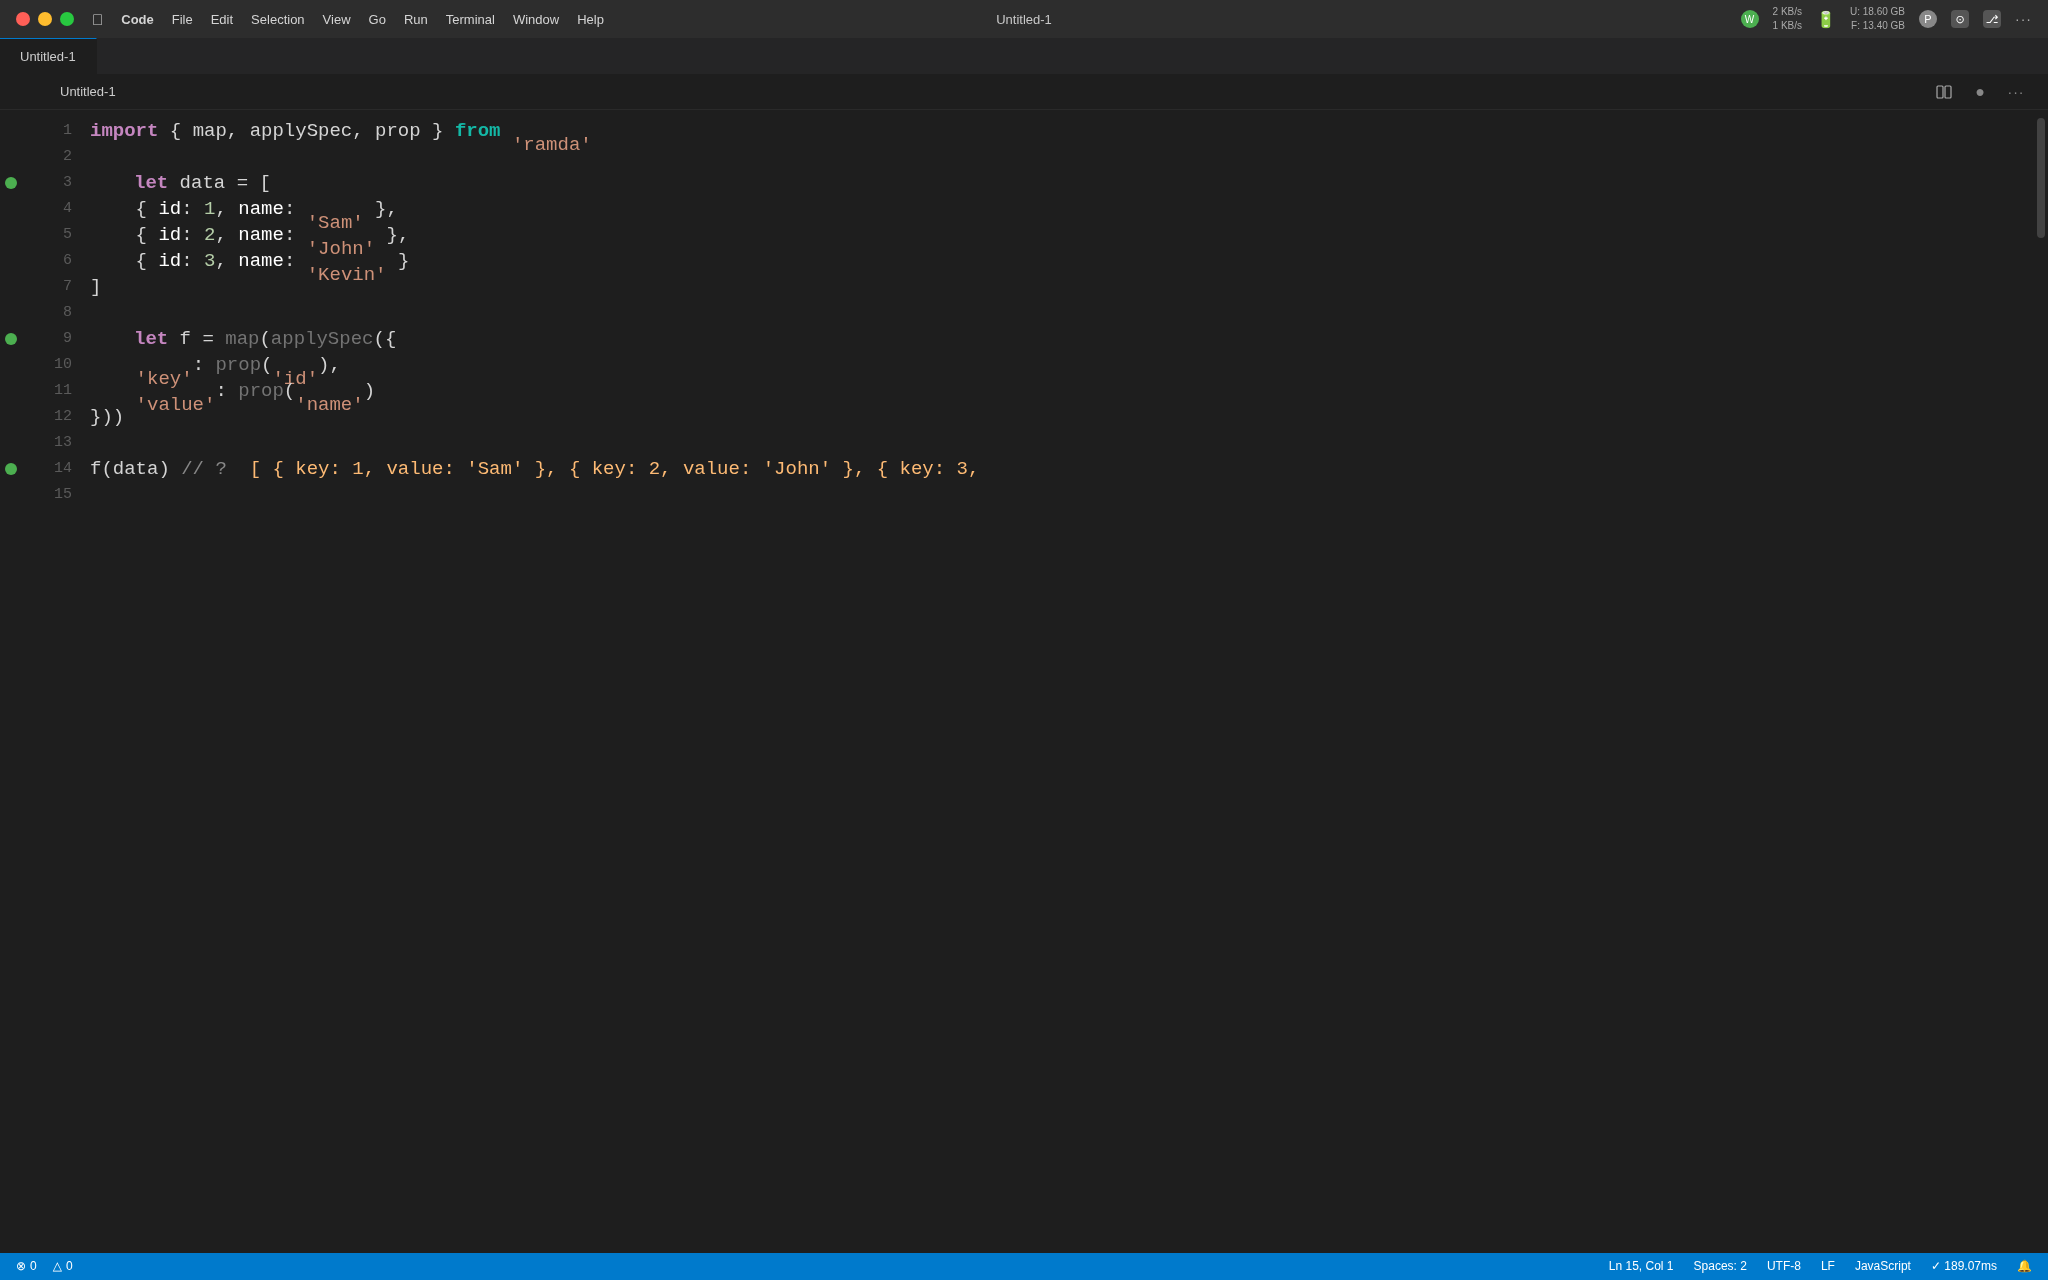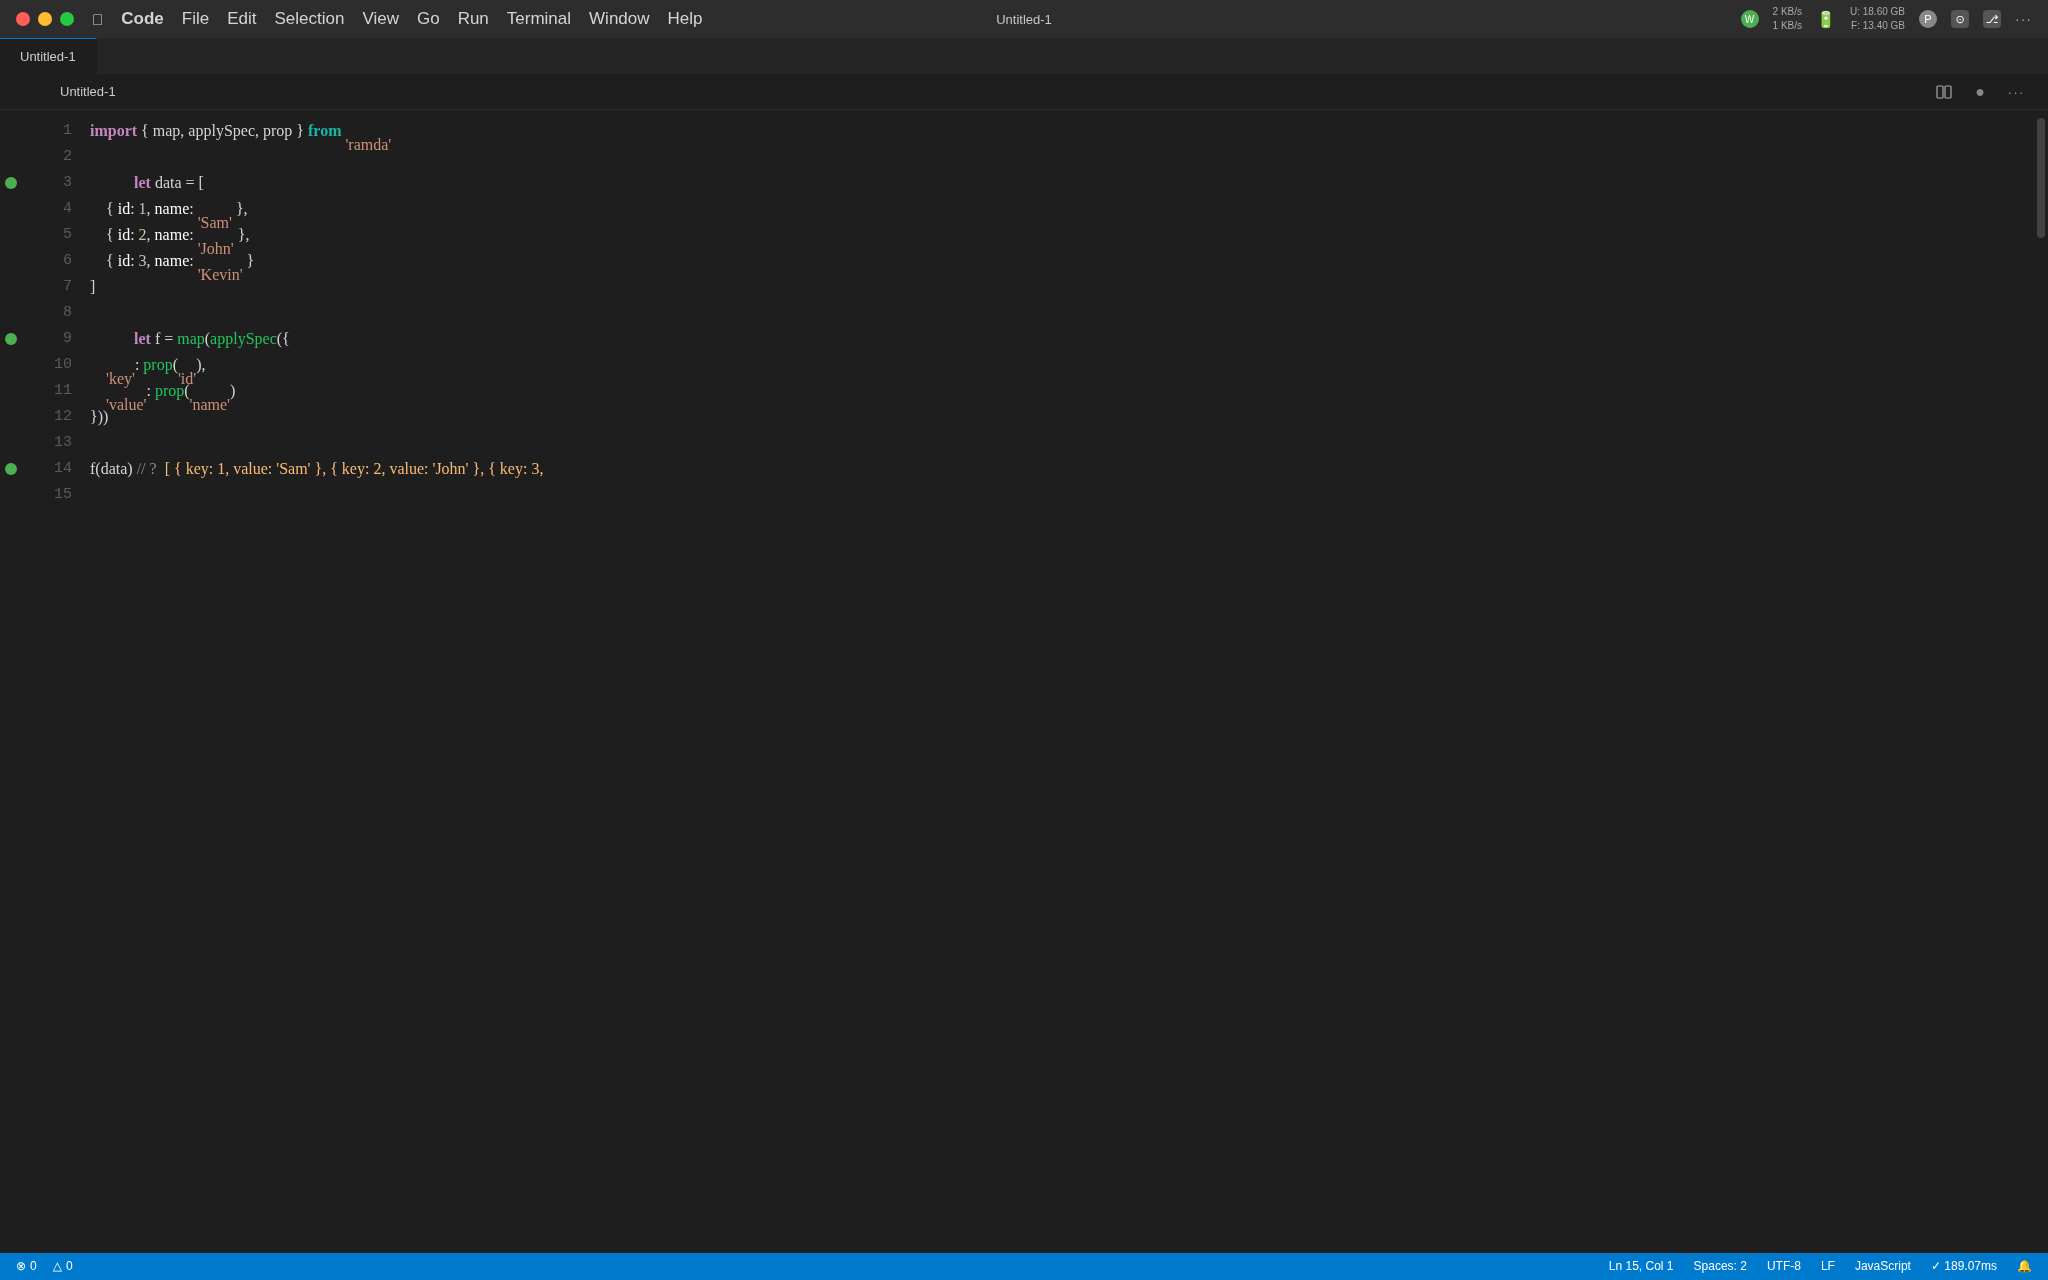--- a/index.html
+++ b/index.html
@@ -43,21 +43,21 @@
     .apple-icon {
       font-size: 15px;
       color: #d0d0d0;
     }
     .menu-items {
       display: flex;
       align-items: center;
       gap: 18px;
     }
     .menu-item {
-      font-size: 17px;
+      font-size: 13px;
       color: #d4d4d4;
       cursor: pointer;
       white-space: nowrap;
     }
     .menu-item.active {
       font-weight: 600;
     }
     .titlebar-center {
       position: absolute;
       left: 50%;
@@ -178,36 +178,36 @@
     }
 
     
     .code-content {
       flex: 1;
       padding: 8px 0 8px 8px;
       overflow: hidden;
       position: relative;
     }
     .code-line {
-      font-family: Liberation Serif, serif;
-      font-size: 16px;
+      font-family: Liberation Mono, monospace;
+      font-size: 19px;
       line-height: 1.6;
       height: 26px;
       display: flex;
       align-items: center;
       white-space: pre;
       color: #d4d4d4;
     }
 
     
     .kw-import { color: #c586c0; font-weight: 700; }
     .kw-let { color: #c586c0; font-weight: 700; margin-left: 44px; }
     .kw-from { color: #14b8a6; font-weight: 700; }
     .str { color: #ce9178; margin-top: 28px; }
-    .fn { color: #22c55e; }
+    .fn { color: #737373; }
     .num { color: #b5cea8; }
     .key { color: #ffffff; }
     .comment { color: #fdba74; }
     .comment-q { color: #888; }
 
     
     .scrollbar {
       width: 14px;
       background: #1e1e1e;
       flex-shrink: 0;

